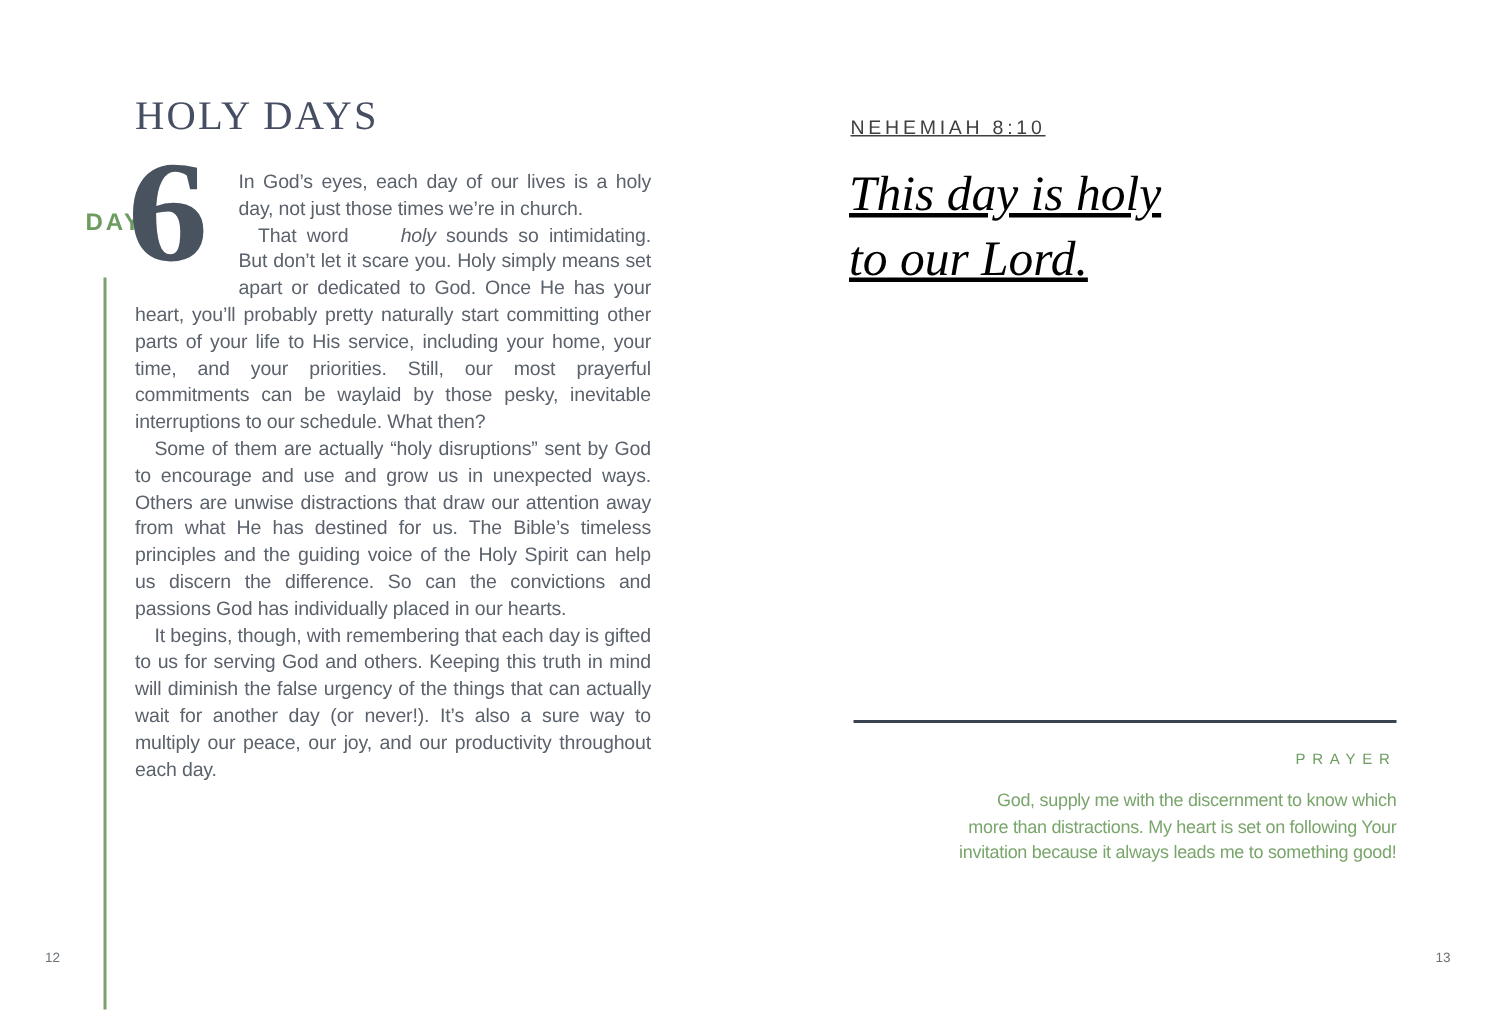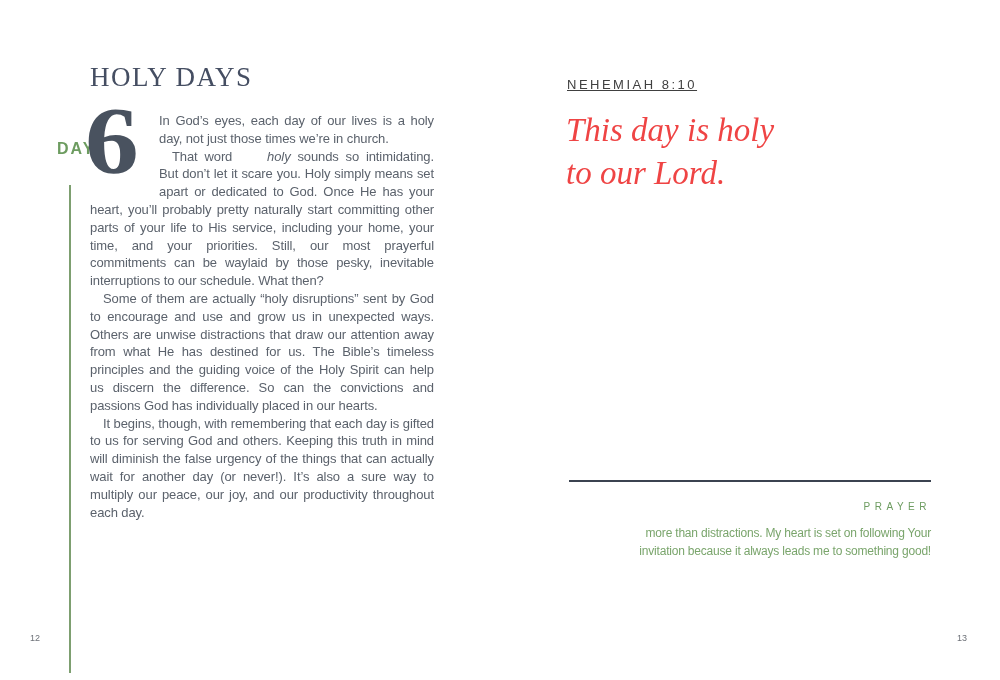--- a/index.html
+++ b/index.html
@@ -62,21 +62,22 @@
     position:absolute; left:567px; top:77px;
     font-size:13px; letter-spacing:2.5px;
     color:#404040;
     text-decoration:underline;
   }
   .verse-quote {
     position:absolute; left:566px; top:109px;
     font-family:"Liberation Serif", serif;
     font-style:italic;
     font-size:33px; line-height:43px;
-    color:#ef4444;
+    color:#000000;
+    text-decoration:underline;
   }
   .prayer-rule {
     position:absolute; left:569px; top:480px;
     width:362px; height:2px;
     background:#3b4350;
   }
   .prayer-heading {
     position:absolute; left:569px; top:501px; width:362px;
     text-align:right;
     font-size:10px; letter-spacing:4.5px;
@@ -115,19 +116,20 @@
   <div class="verse-ref">NEHEMIAH 8:10</div>
 
   <div class="verse-quote">
       <div>This day is holy</div>
       <div>to our Lord.</div>
     </div>
 
   <div class="prayer-rule"></div>
   <div class="prayer-heading">PRAYER</div>
   <div class="prayer-text">
+      <div>God, supply me with the discernment to know which</div>
       <div>more than distractions. My heart is set on following Your</div>
       <div>invitation because it always leads me to something good!</div>
     </div>
 
   <div class="page-number right">13</div>
 
 </div>
 
 </body></html>

